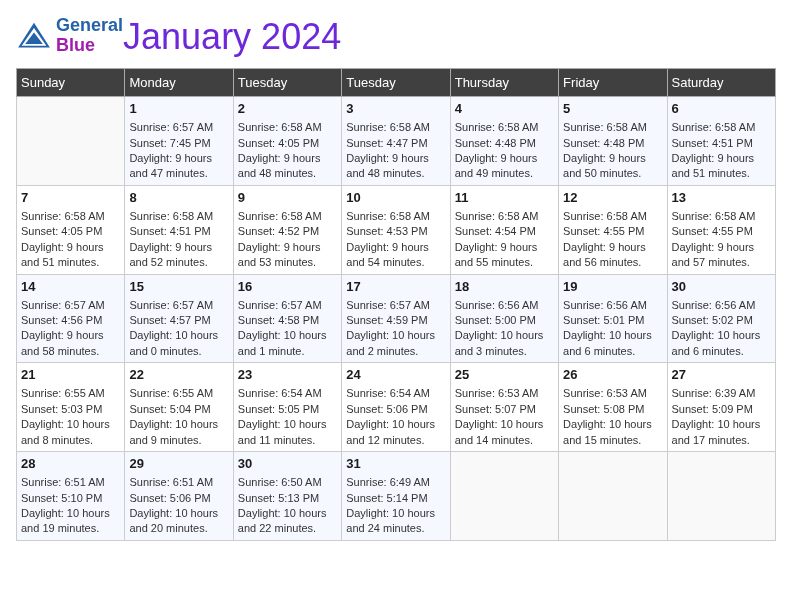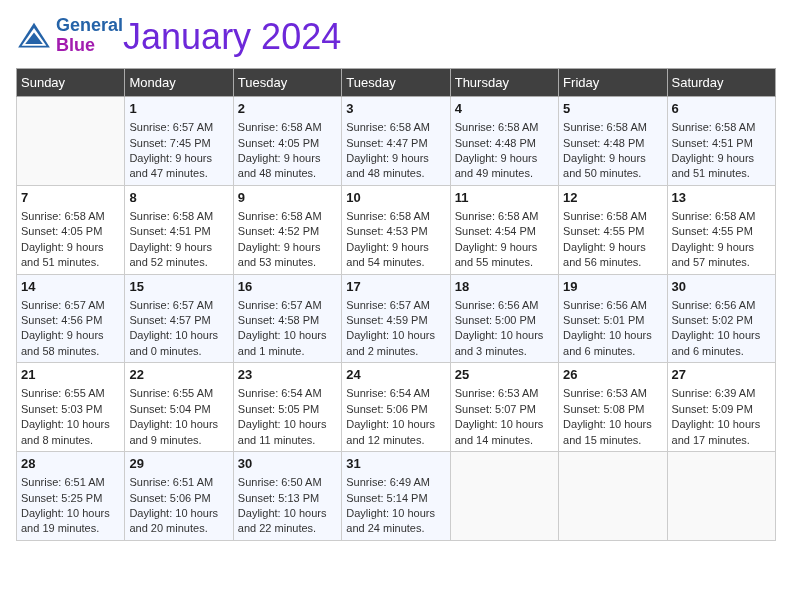--- a/index.html
+++ b/index.html
@@ -310,21 +310,21 @@
           <div>Sunrise: 6:39 AM</div>
           <div>Sunset: 5:09 PM</div>
           <div>Daylight: 10 hours</div>
           <div>and 17 minutes.</div>
         </td>
       </tr>
       <tr>
         <td>
           <span class="day-num">28</span>
           <div>Sunrise: 6:51 AM</div>
-          <div>Sunset: 5:25 PM</div>
+          <div>Sunset: 5:10 PM</div>
           <div>Daylight: 10 hours</div>
           <div>and 19 minutes.</div>
         </td>
         <td>
           <span class="day-num">29</span>
           <div>Sunrise: 6:51 AM</div>
           <div>Sunset: 5:06 PM</div>
           <div>Daylight: 10 hours</div>
           <div>and 20 minutes.</div>
         </td>

